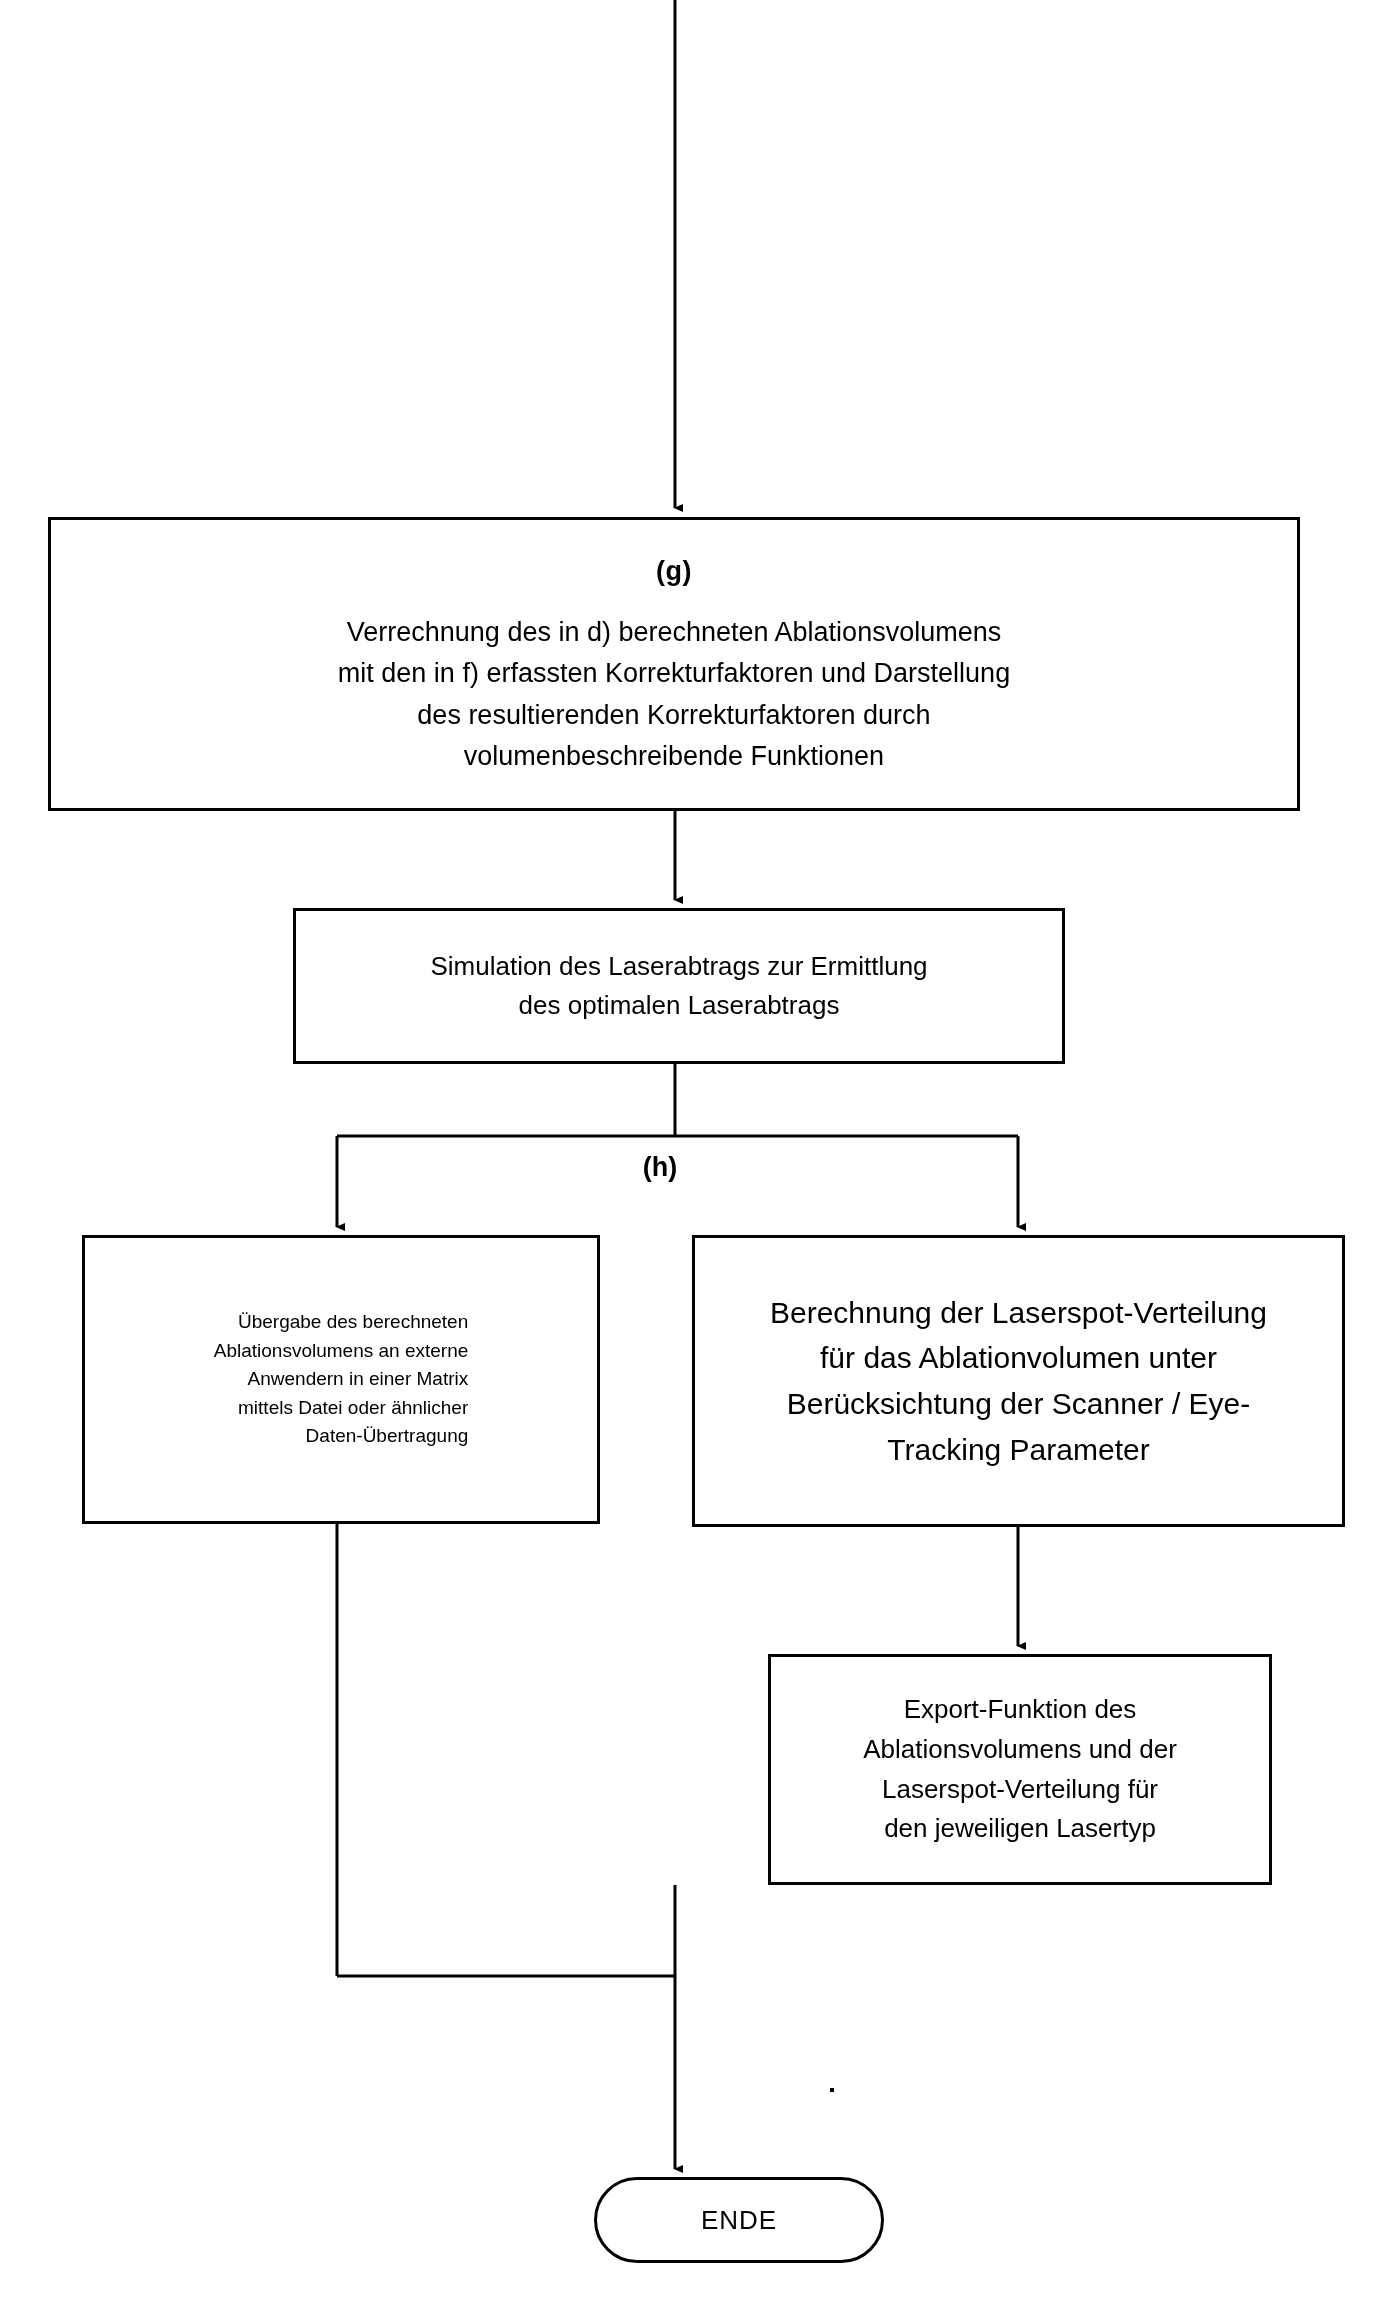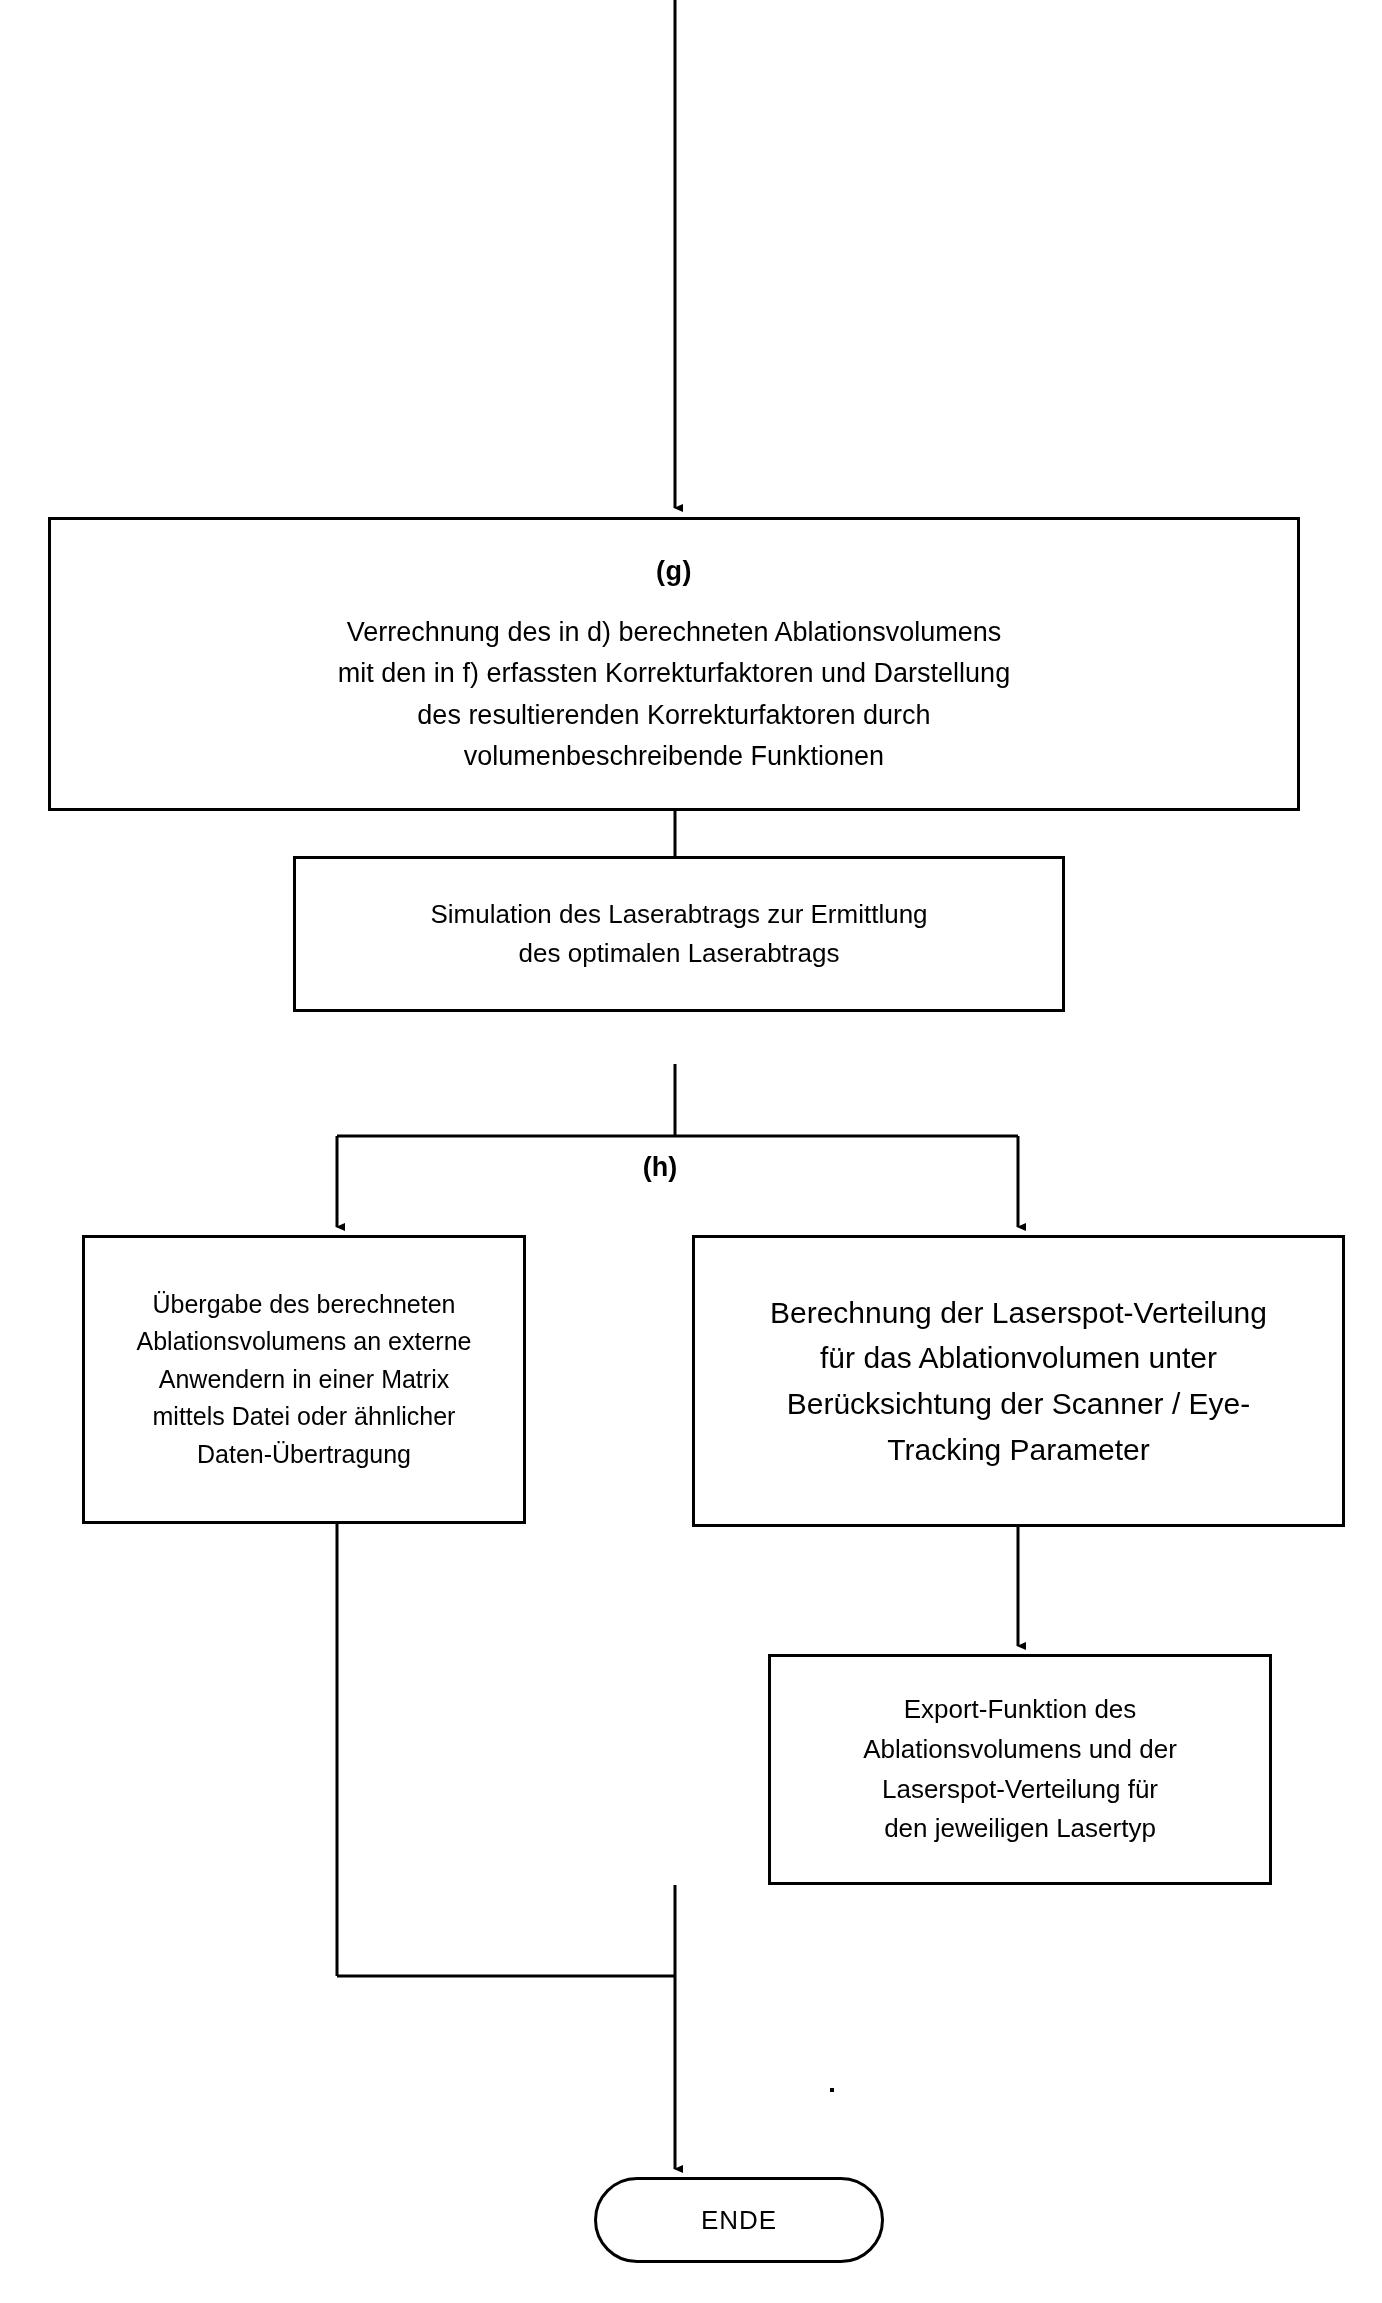--- a/index.html
+++ b/index.html
@@ -52,33 +52,34 @@
   #node-g {
     left: 48px;
     top: 517px;
     width: 1252px;
     height: 294px;
     font-size: 27px;
     line-height: 1.52;
   }
   #node-simulation {
     left: 293px;
-    top: 856px;
+    top: 908px;
     width: 772px;
     height: 156px;
     font-size: 26px;
     line-height: 1.50;
   }
   #node-uebergabe {
     left: 82px;
     top: 1235px;
-    width: 444px;
+    width: 518px;
     height: 289px;
-    font-size: 25px;
+    font-size: 19px;
     line-height: 1.50;
+    text-align: right;
   }
   #node-laserspot {
     left: 692px;
     top: 1235px;
     width: 653px;
     height: 292px;
     font-size: 30px;
     line-height: 1.52;
   }
   #node-export {

